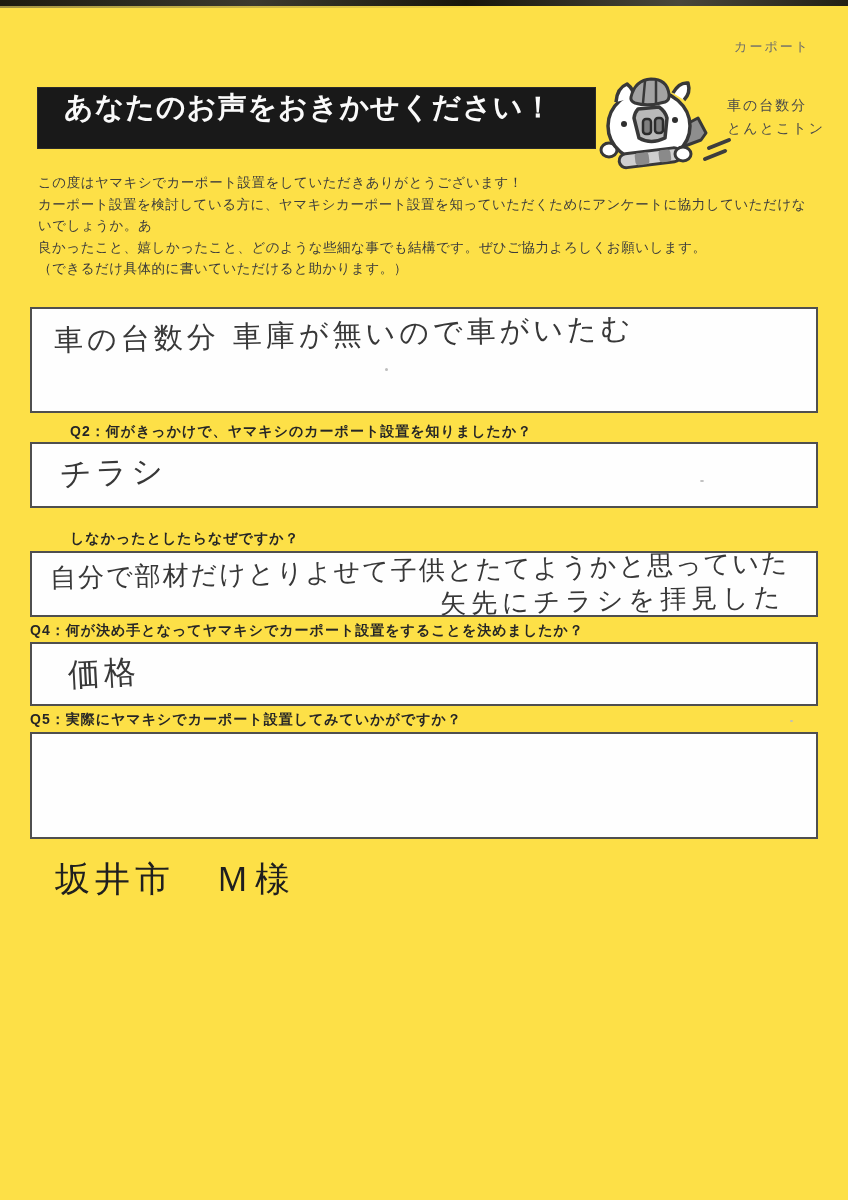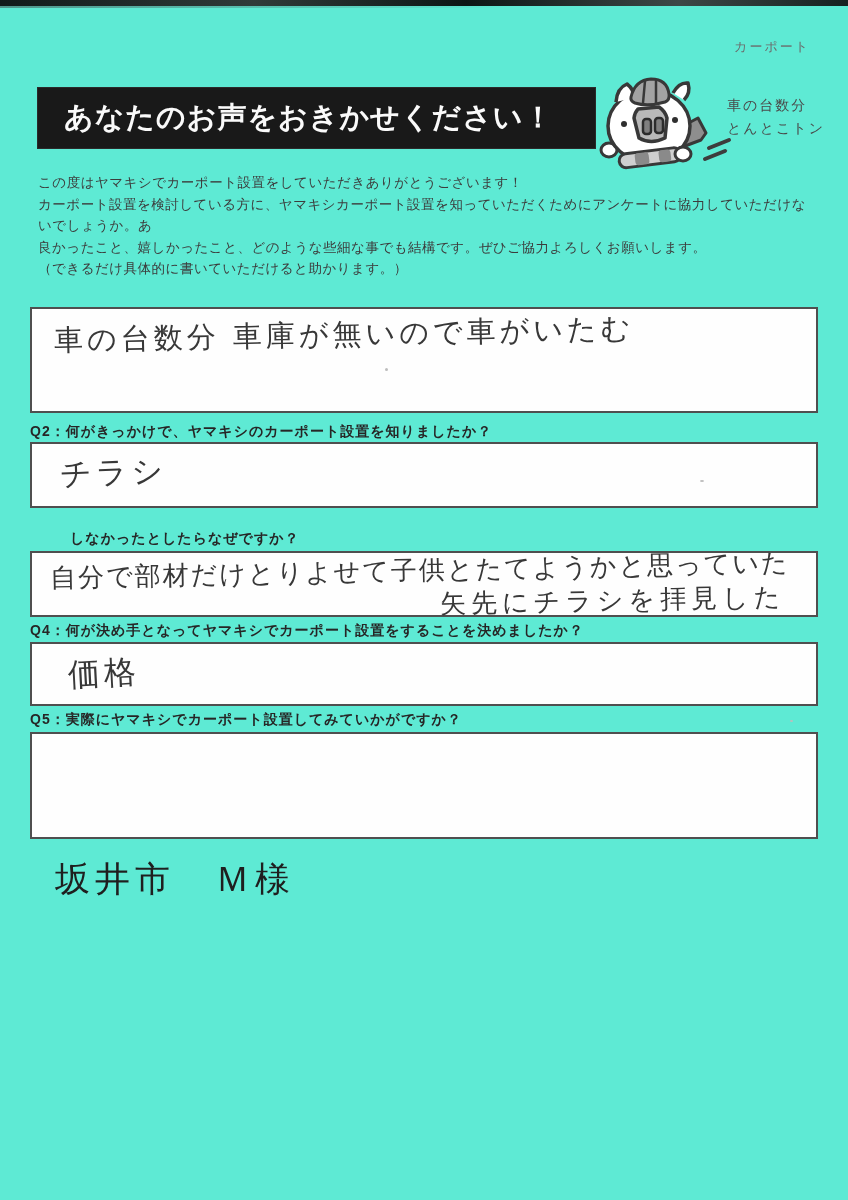--- a/index.html
+++ b/index.html
@@ -4,21 +4,21 @@
 <style>
   html,body{margin:0;padding:0;}
   body{
     width:848px;height:1200px;
     background:#ffffff;
     font-family:"Liberation Sans","DejaVu Sans",sans-serif;
     color:#2e2e2e;
     position:relative;
     overflow:hidden;
   }
-  .page{position:absolute;inset:0;background:#5eead4;}
+  .page{position:absolute;inset:0;background:#fde047;}
 
   
   .scan-edge{
     position:absolute;top:0;left:0;width:100%;height:6px;
     background:linear-gradient(to right,#0a0a0a 0%,#2c2c2c 30%,#050505 55%,#3a3a3a 80%,#101010 100%);
     opacity:.92;
   }
   .scan-edge2{
     position:absolute;top:6px;left:0;width:60%;height:2px;
     background:linear-gradient(to right,#444,transparent);
@@ -26,21 +26,21 @@
   }
 
   .corner-label{
     position:absolute;top:38px;right:38px;
     font-size:13px;color:#6b6b6b;letter-spacing:2px;
   }
 
   .title-bar{
     position:absolute;left:38px;top:88px;width:557px;height:60px;
     background:#191919;
-    display:flex;align-items:center;
+    display:flex;align-items:flex-start;
     box-shadow:0 0 0 1px #2a2a2a;
   }
   .title-bar .title{
     color:#fafafa;font-size:29px;font-weight:700;
     letter-spacing:1px;padding-left:26px;white-space:nowrap;
   }
 
   .mascot-wrap{position:absolute;left:593px;top:76px;width:145px;height:96px;}
   .mascot-role{
     position:absolute;left:727px;top:94px;
@@ -66,21 +66,21 @@
     font-family:"DejaVu Sans",sans-serif;
     color:#383838;font-weight:400;
     transform:rotate(-1.2deg);
     letter-spacing:4px;white-space:nowrap;
   }
 
   #q1-label{top:288px;}
   #q1-box{top:307px;height:106px;}
   #q1-ans{position:absolute;left:22px;top:6px;font-size:29px;}
 
-  #q2-label{top:423px;}
+  #q2-label{top:423px;margin-left:40px;}
   #q2-box{top:442px;height:66px;}
   #q2-ans{position:absolute;left:28px;top:8px;font-size:31px;transform:rotate(-2deg);}
 
   #q3-label{top:512px;}
   #q3-label2{top:530px;left:70px;}
   #q3-box{top:551px;height:66px;}
   #q3-ans1{position:absolute;left:18px;top:0px;font-size:26px;letter-spacing:2px;}
   #q3-ans2{position:absolute;left:408px;top:30px;font-size:26px;letter-spacing:5px;}
 
   #q4-label{top:622px;}

